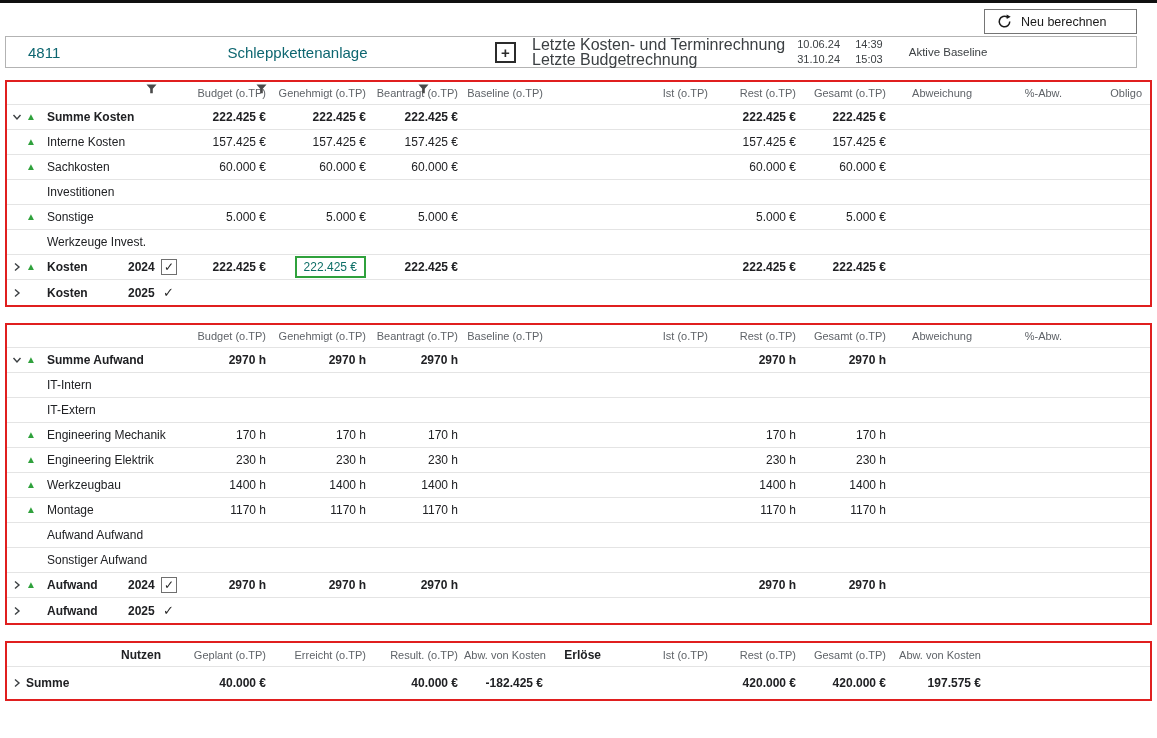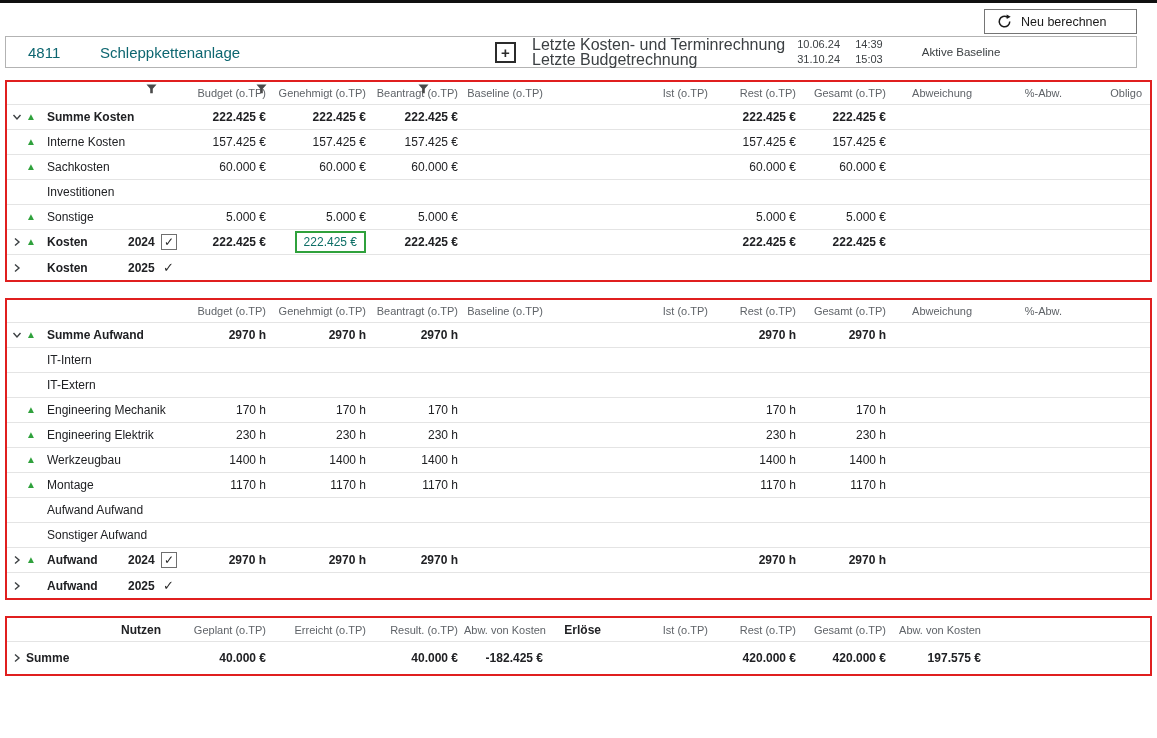--- a/index.html
+++ b/index.html
@@ -14,30 +14,30 @@
   .btn-recalc {
     display:flex; align-items:center; gap:9px; height:25px; min-width:153px;
     border:1px solid #757575; background:#fff; padding:0 12px; cursor:pointer;
     font-family:"Liberation Sans", sans-serif; font-size:12.5px; color:#1a1a1a;
   }
   .header-band {
     margin:0 20px 0 5px; height:32px; border:1px solid #b3b3b3;
     display:flex; align-items:center;
   }
   .proj-id { padding-left:22px; width:94px; font-size:15px; color:var(--title-teal,#0d6670); flex:none; }
-  .proj-name { width:395px; font-size:15px; color:var(--title-teal,#0d6670); flex:none; white-space:nowrap; }
+  .proj-name { width:395px; font-size:15px; color:var(--title-teal,#0d6670); flex:none; white-space:nowrap;text-align:center; }
   .plus-box {
     width:21px; height:21px; border:2px solid #2b2b2b; flex:none;
     display:flex; align-items:center; justify-content:center;
     font-size:15px; font-weight:bold; color:#2b2b2b; cursor:pointer;
   }
   .calc-info { margin-left:16px; font-size:16px; color:#3c4043; line-height:15px; flex:none; white-space:nowrap; }
   .calc-dates { margin-left:12px; font-size:11px; color:#3c4043; line-height:15px; flex:none; white-space:nowrap; }
   .calc-dates .d { display:inline-block; width:58px; }
-  .baseline { margin-left:39px; font-size:11.5px; color:#3c4043; flex:none; }
+  .baseline { margin-left:26px; font-size:11.5px; color:#3c4043; flex:none; }
   .spacer12 { height:12px; }
   .funnel { position:absolute; top:80px; width:12px; height:10px; cursor:pointer; }
   .redbox { margin:0 5px 16px 5px; border:2px solid var(--section-border-red,#e01f1f); background:#fff; }
   .trow { display:flex; align-items:center; height:25px; border-bottom:1px solid #e4e4e4; }
   .redbox .trow:last-child { border-bottom:none; }
   .thead { height:23px; }
   .label-zone { width:180px; flex:none; display:flex; align-items:center; padding-left:4px; height:100%; overflow:hidden; }
   .chev { width:15px; flex:none; display:flex; align-items:center; }
   .indic { width:21px; flex:none; font-size:10px; color:var(--status-green,#2fa13c); line-height:10px; }
   .rlabel { font-size:12px; white-space:nowrap; }
@@ -220,20 +220,38 @@
       <div class="cell" style="width: 165px;"></div>
       <div class="cell" style="width: 88px;">5.000 €</div>
       <div class="cell" style="width: 90px;">5.000 €</div>
       <div class="cell" style="width: 86px;"></div>
       <div class="cell" style="width: 90px;"></div>
       <div class="cell" style="width: 80px;"></div>
       <div class="fill"></div>
     </div>
     <div class="trow" style="height: 25px;">
       <div class="label-zone">
+        <span class="chev"></span>
+        <span class="indic"></span>
+        <span class="rlabel">Werkzeuge Invest.</span>
+      </div>
+      <div class="cell" style="width: 85px;"></div>
+      <div class="cell" style="width: 100px;"></div>
+      <div class="cell" style="width: 92px;"></div>
+      <div class="cell" style="width: 85px;"></div>
+      <div class="cell" style="width: 165px;"></div>
+      <div class="cell" style="width: 88px;"></div>
+      <div class="cell" style="width: 90px;"></div>
+      <div class="cell" style="width: 86px;"></div>
+      <div class="cell" style="width: 90px;"></div>
+      <div class="cell" style="width: 80px;"></div>
+      <div class="fill"></div>
+    </div>
+    <div class="trow" style="height: 25px;">
+      <div class="label-zone">
         <span class="chev">
           <svg width="12" height="12" viewBox="0 0 12 12">
             <polyline points="4,2.5 8,6 4,9.5" fill="none" stroke="#3c4043" stroke-width="1.4"></polyline>
           </svg>
         </span>
         <span class="indic">▲</span>
         <span class="rlabel bold">Kosten</span>
         <span class="yr">2024</span>
         <span class="ckwrap">
           <span class="ckbox">✓</span>

